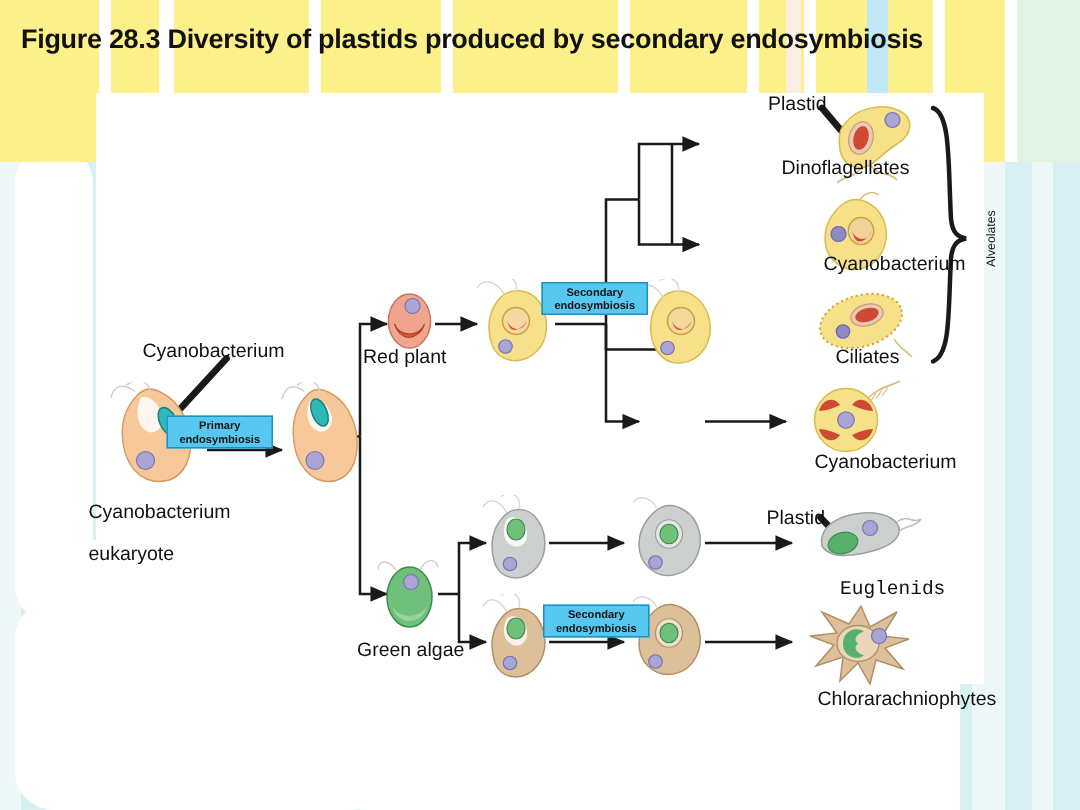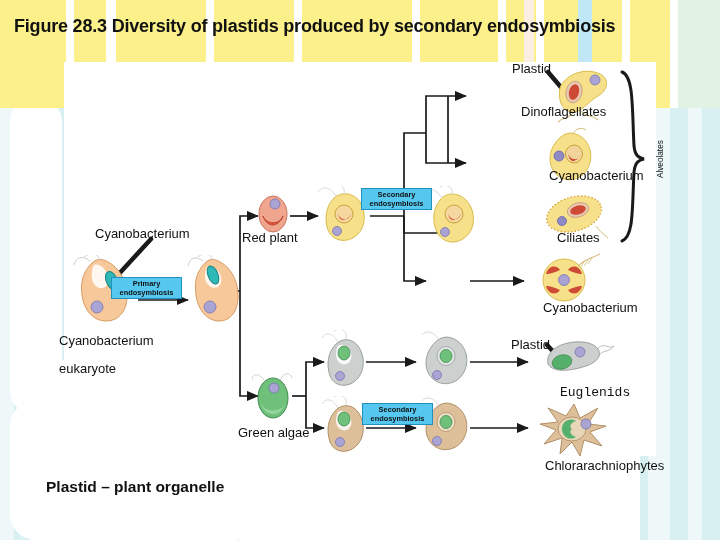--- a/index.html
+++ b/index.html
@@ -328,15 +328,14 @@
   <div class="lab" style="left:549px;top:171px;">Cyanobacterium</div>
   <div class="lab" style="left:557px;top:233px;">Ciliates</div>
   <div class="lab" style="left:543px;top:303px;">Cyanobacterium</div>
 
   <div class="lab" style="left:511px;top:340px;">Plastid</div>
   <div class="lab" style="left:560px;top:388px;font-family:Liberation Mono, monospace;">Euglenids</div>
   <div class="lab" style="left:545px;top:461px;">Chlorarachniophytes</div>
 
   <div class="vlab" style="left:656px;top:178px;">Alveolates</div>
 
-  <div class="footer">Plastid – plant organelle</div>
 
 </div>
 
 </body></html>

